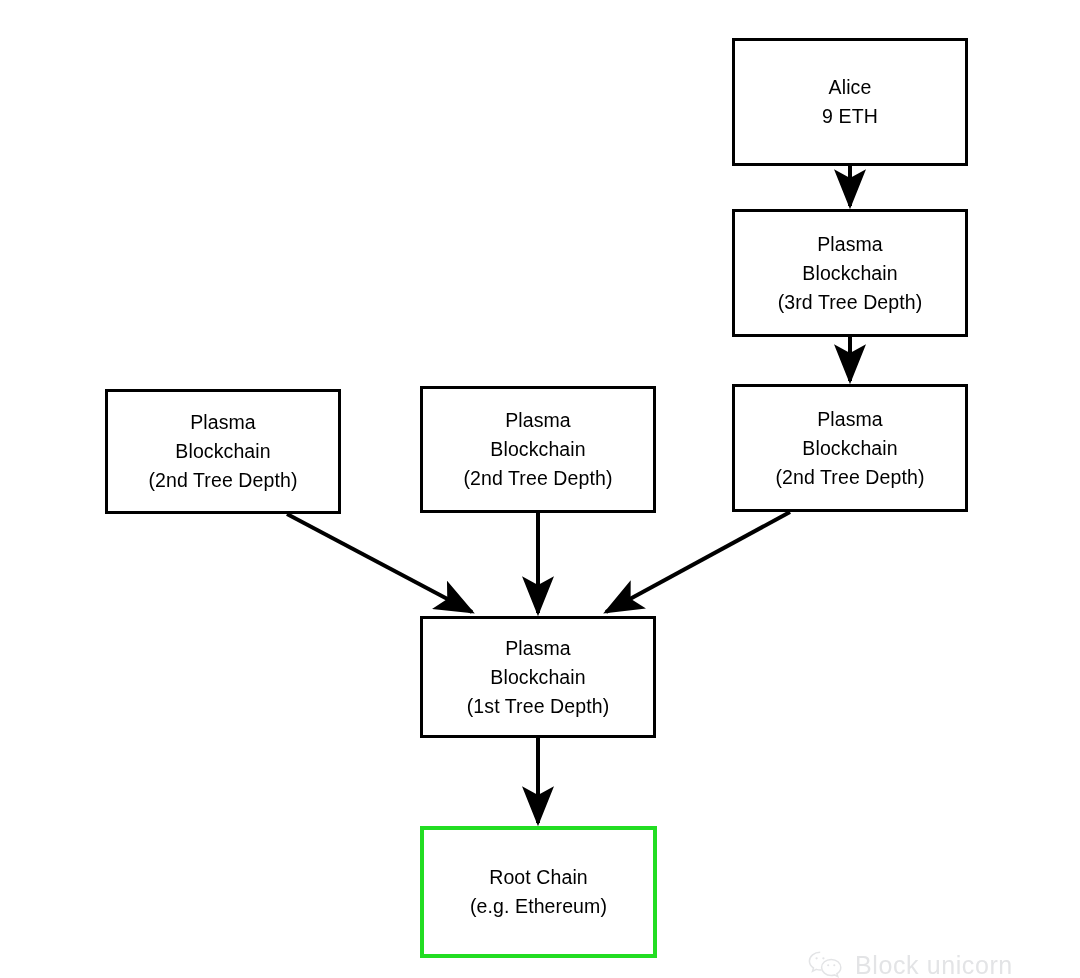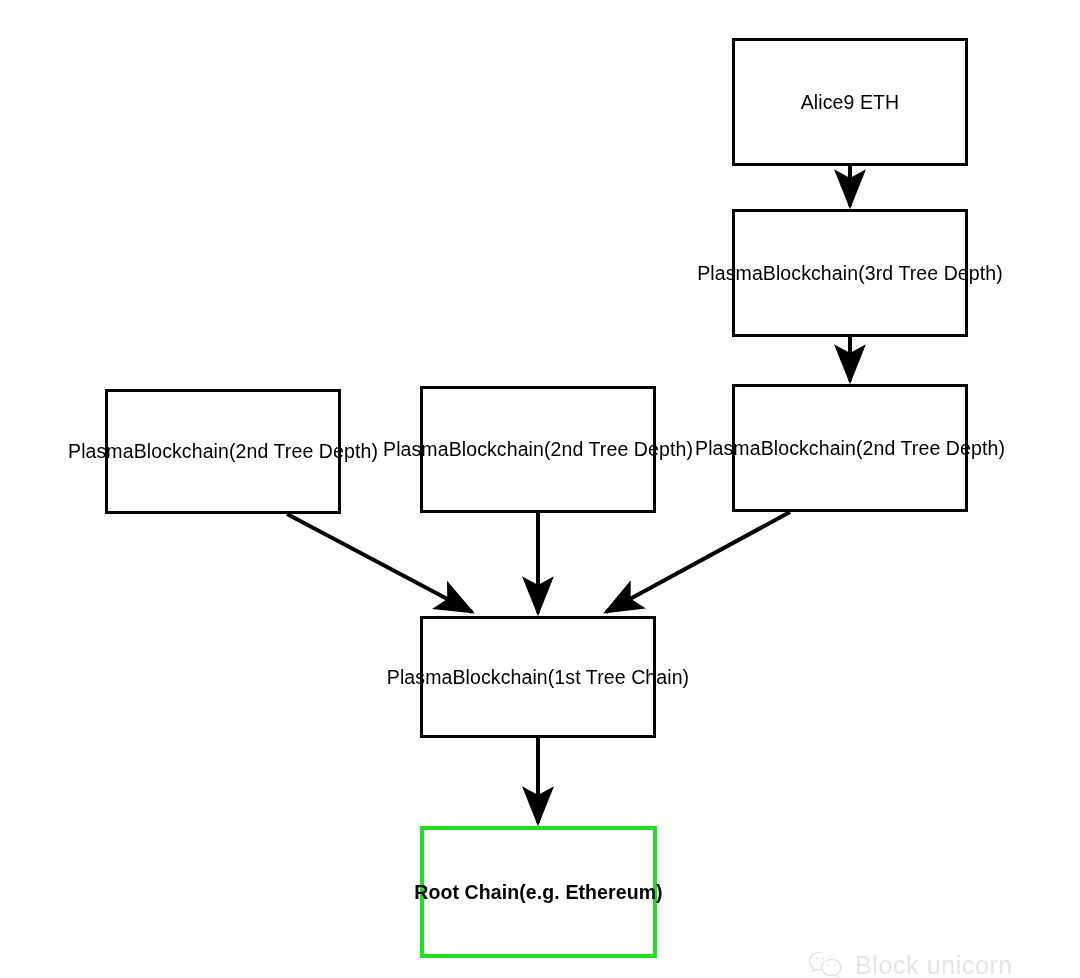--- a/index.html
+++ b/index.html
@@ -26,21 +26,21 @@
     top: 0;
     width: 1080px;
     height: 978px;
     pointer-events: none;
   }
   .node {
     position: absolute;
     box-sizing: border-box;
     background: #ffffff;
     display: flex;
-    flex-direction: row;
+    flex-direction: column;
     align-items: center;
     justify-content: center;
     text-align: center;
     color: #000000;
     font-size: 19.5px;
     line-height: 29px;
     letter-spacing: 0.1px;
     z-index: 2;
   }
   .node.plain {
@@ -54,21 +54,21 @@
     white-space: nowrap;
   }
 
   
   #node-alice        { left: 732px; top: 38px;  width: 236px; height: 128px; }
   #node-plasma-3rd   { left: 732px; top: 209px; width: 236px; height: 128px; }
   #node-plasma-2nd-a { left: 105px; top: 389px; width: 236px; height: 125px; }
   #node-plasma-2nd-b { left: 420px; top: 386px; width: 236px; height: 127px; }
   #node-plasma-2nd-c { left: 732px; top: 384px; width: 236px; height: 128px; }
   #node-plasma-1st   { left: 420px; top: 616px; width: 236px; height: 122px; }
-  #node-root-chain   { left: 420px; top: 826px; width: 237px; height: 132px; font-weight: bold; }
+  #node-root-chain   { left: 420px; top: 826px; width: 237px; height: 132px; }
 
   
   #watermark {
     position: absolute;
     left: 806px;
     top: 912px;
     display: flex;
     align-items: center;
     gap: 9px;
     color: #e3e4e6;
@@ -143,21 +143,21 @@
 
   <div class="node plain" id="node-plasma-2nd-c">
     <span class="line">Plasma</span>
     <span class="line">Blockchain</span>
     <span class="line">(2nd Tree Depth)</span>
   </div>
 
   <div class="node plain" id="node-plasma-1st">
     <span class="line">Plasma</span>
     <span class="line">Blockchain</span>
-    <span class="line">(1st Tree Chain)</span>
+    <span class="line">(1st Tree Depth)</span>
   </div>
 
   <div class="node highlight" id="node-root-chain" style="--accent: #22dd22;">
     <span class="line">Root Chain</span>
     <span class="line">(e.g. Ethereum)</span>
   </div>
 
   <div id="watermark" style="color: rgb(227, 228, 230);">
     <span class="wm-icon">
       <svg viewBox="0 0 40 34" width="40" height="34" aria-hidden="true">

